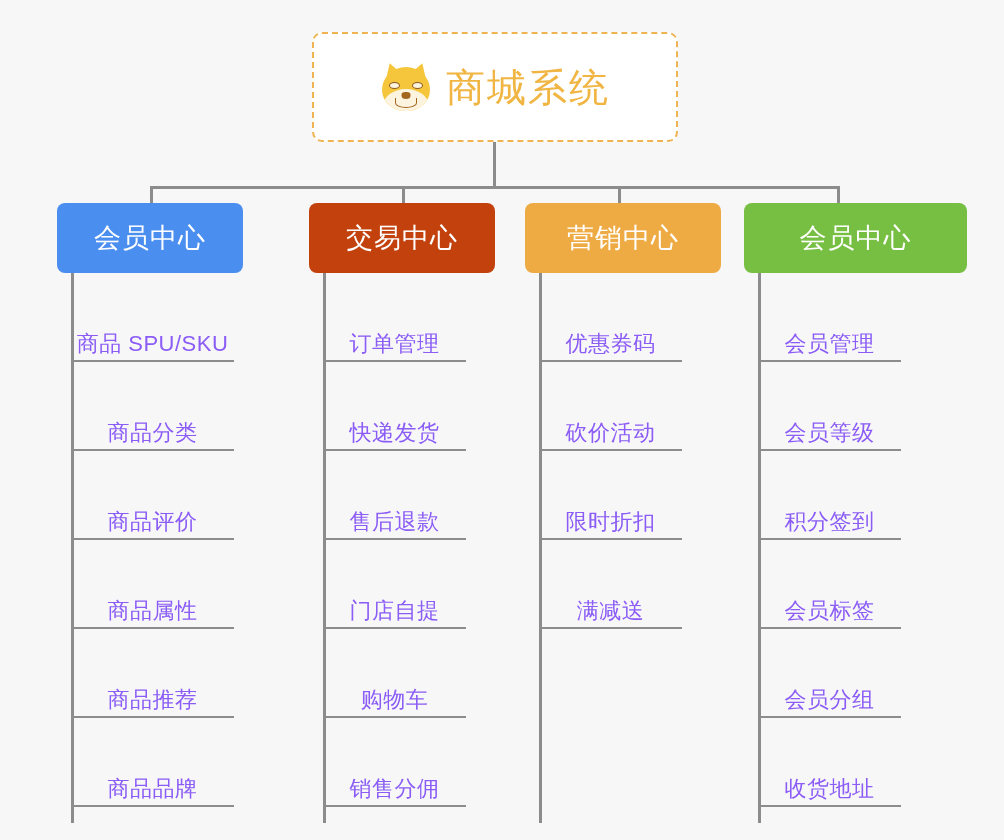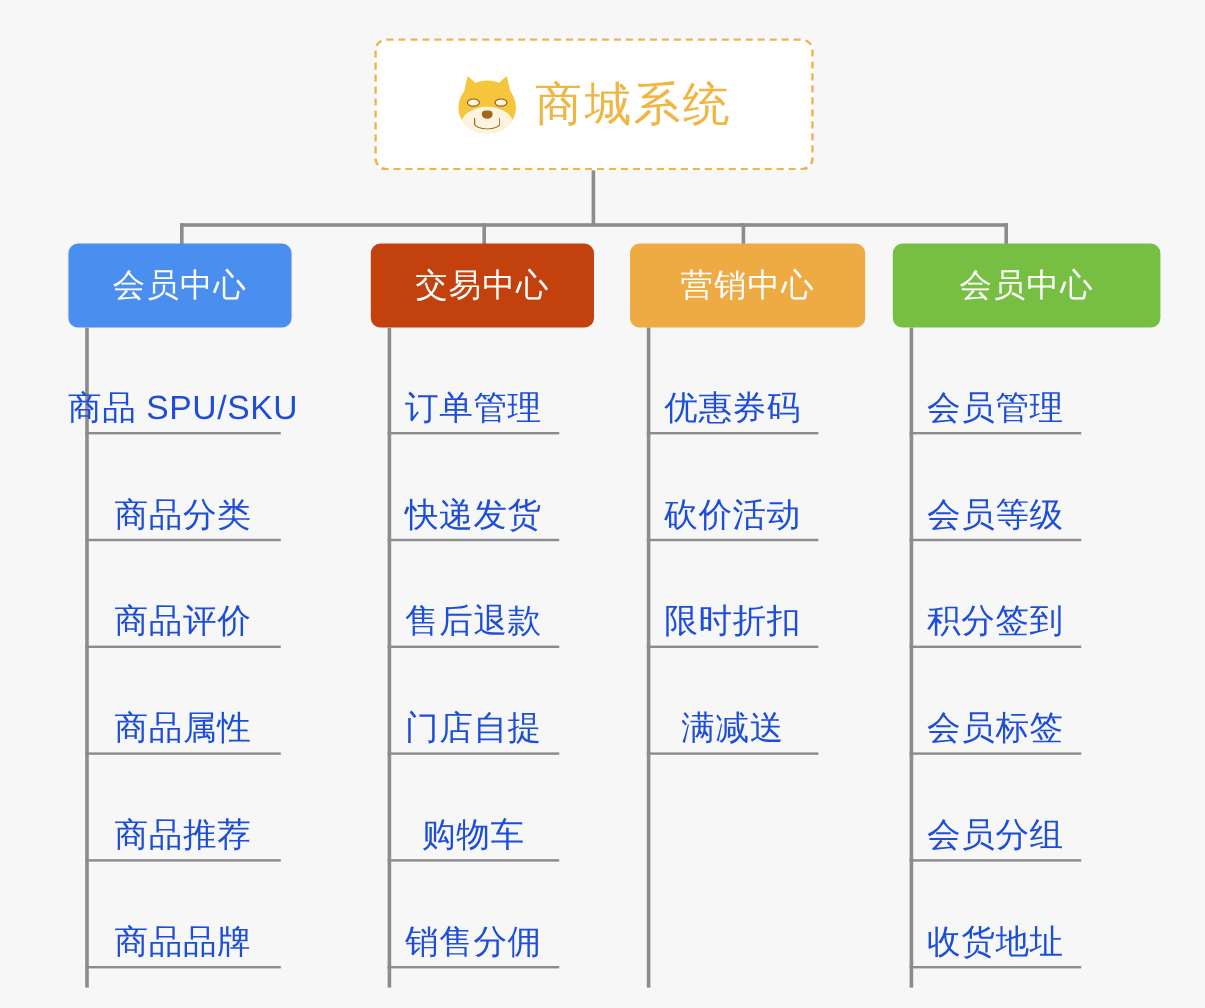--- a/index.html
+++ b/index.html
@@ -159,22 +159,22 @@
     position: relative;
     height: 89px;
     box-sizing: border-box;
     display: flex;
     align-items: flex-end;
     justify-content: center;
     border-bottom: 2px solid #8c8c8c;
     padding-bottom: 3px;
   }
   .leaf-label {
-    font-size: 28px;
-    color: #1d4ed8;
+    font-size: 22px;
+    color: #8b5cf6;
     line-height: 1.25;
     white-space: nowrap;
     letter-spacing: 0.5px;
   }
 
   
   .branch-1 { left: 57px;  }
   .branch-2 { left: 309px; }
   .branch-3 { left: 525px; }
   .branch-4 { left: 744px; }

